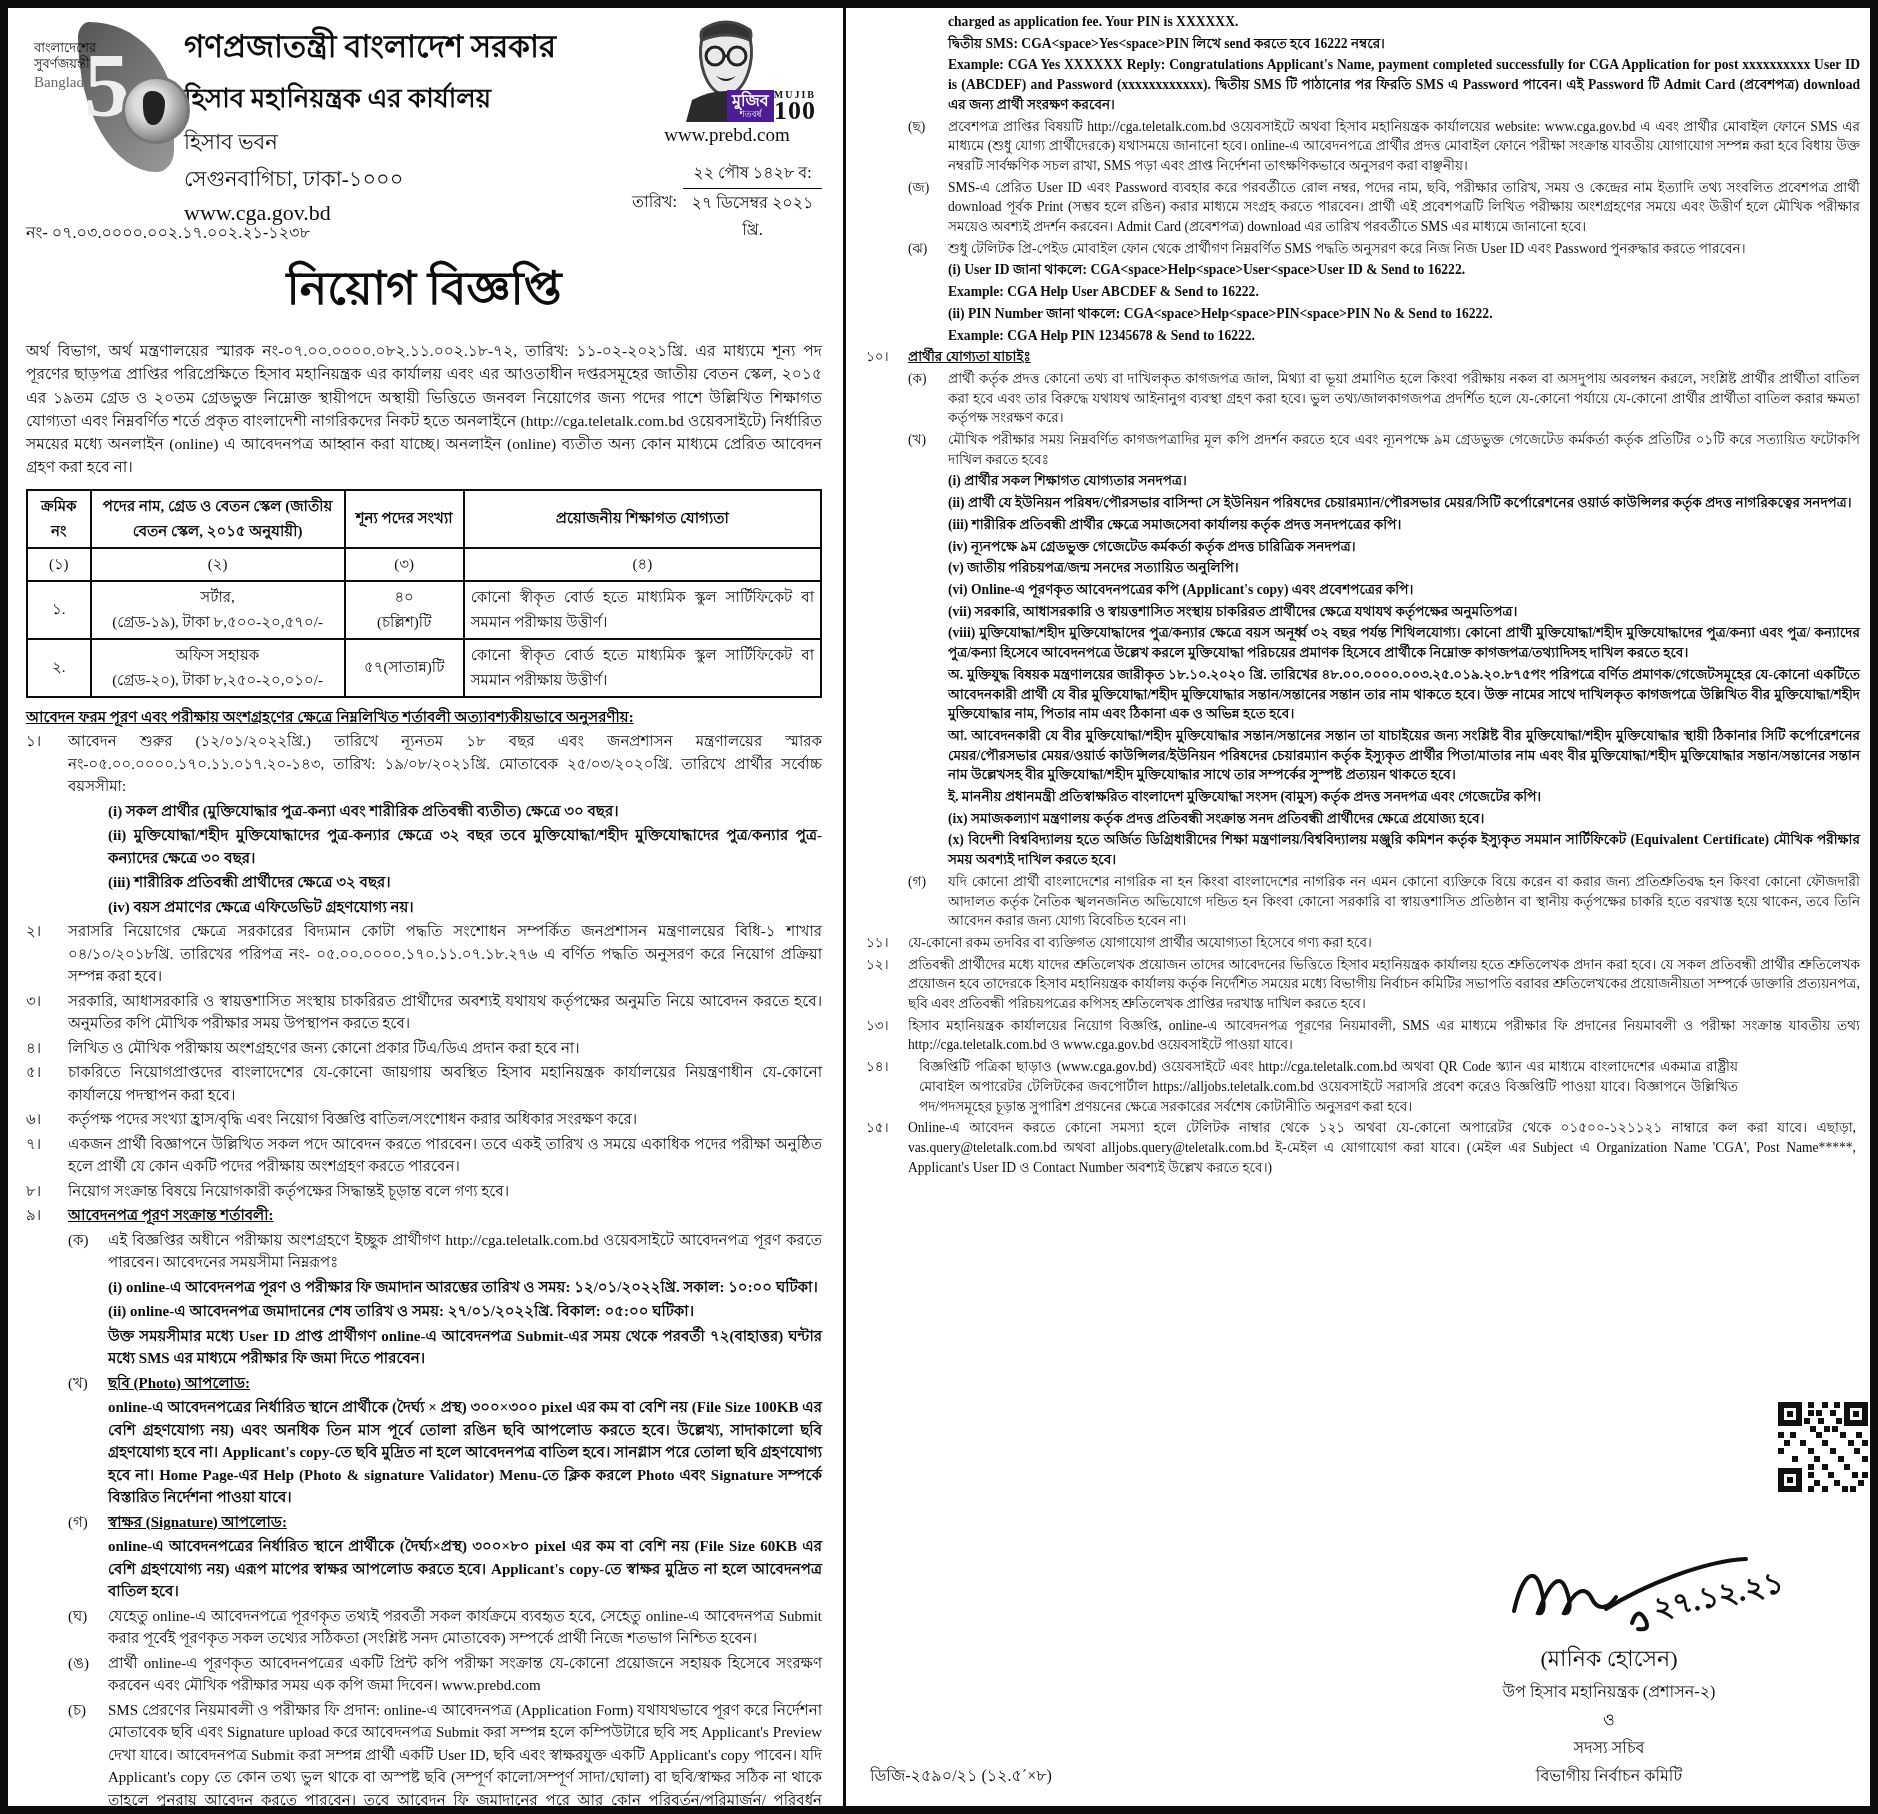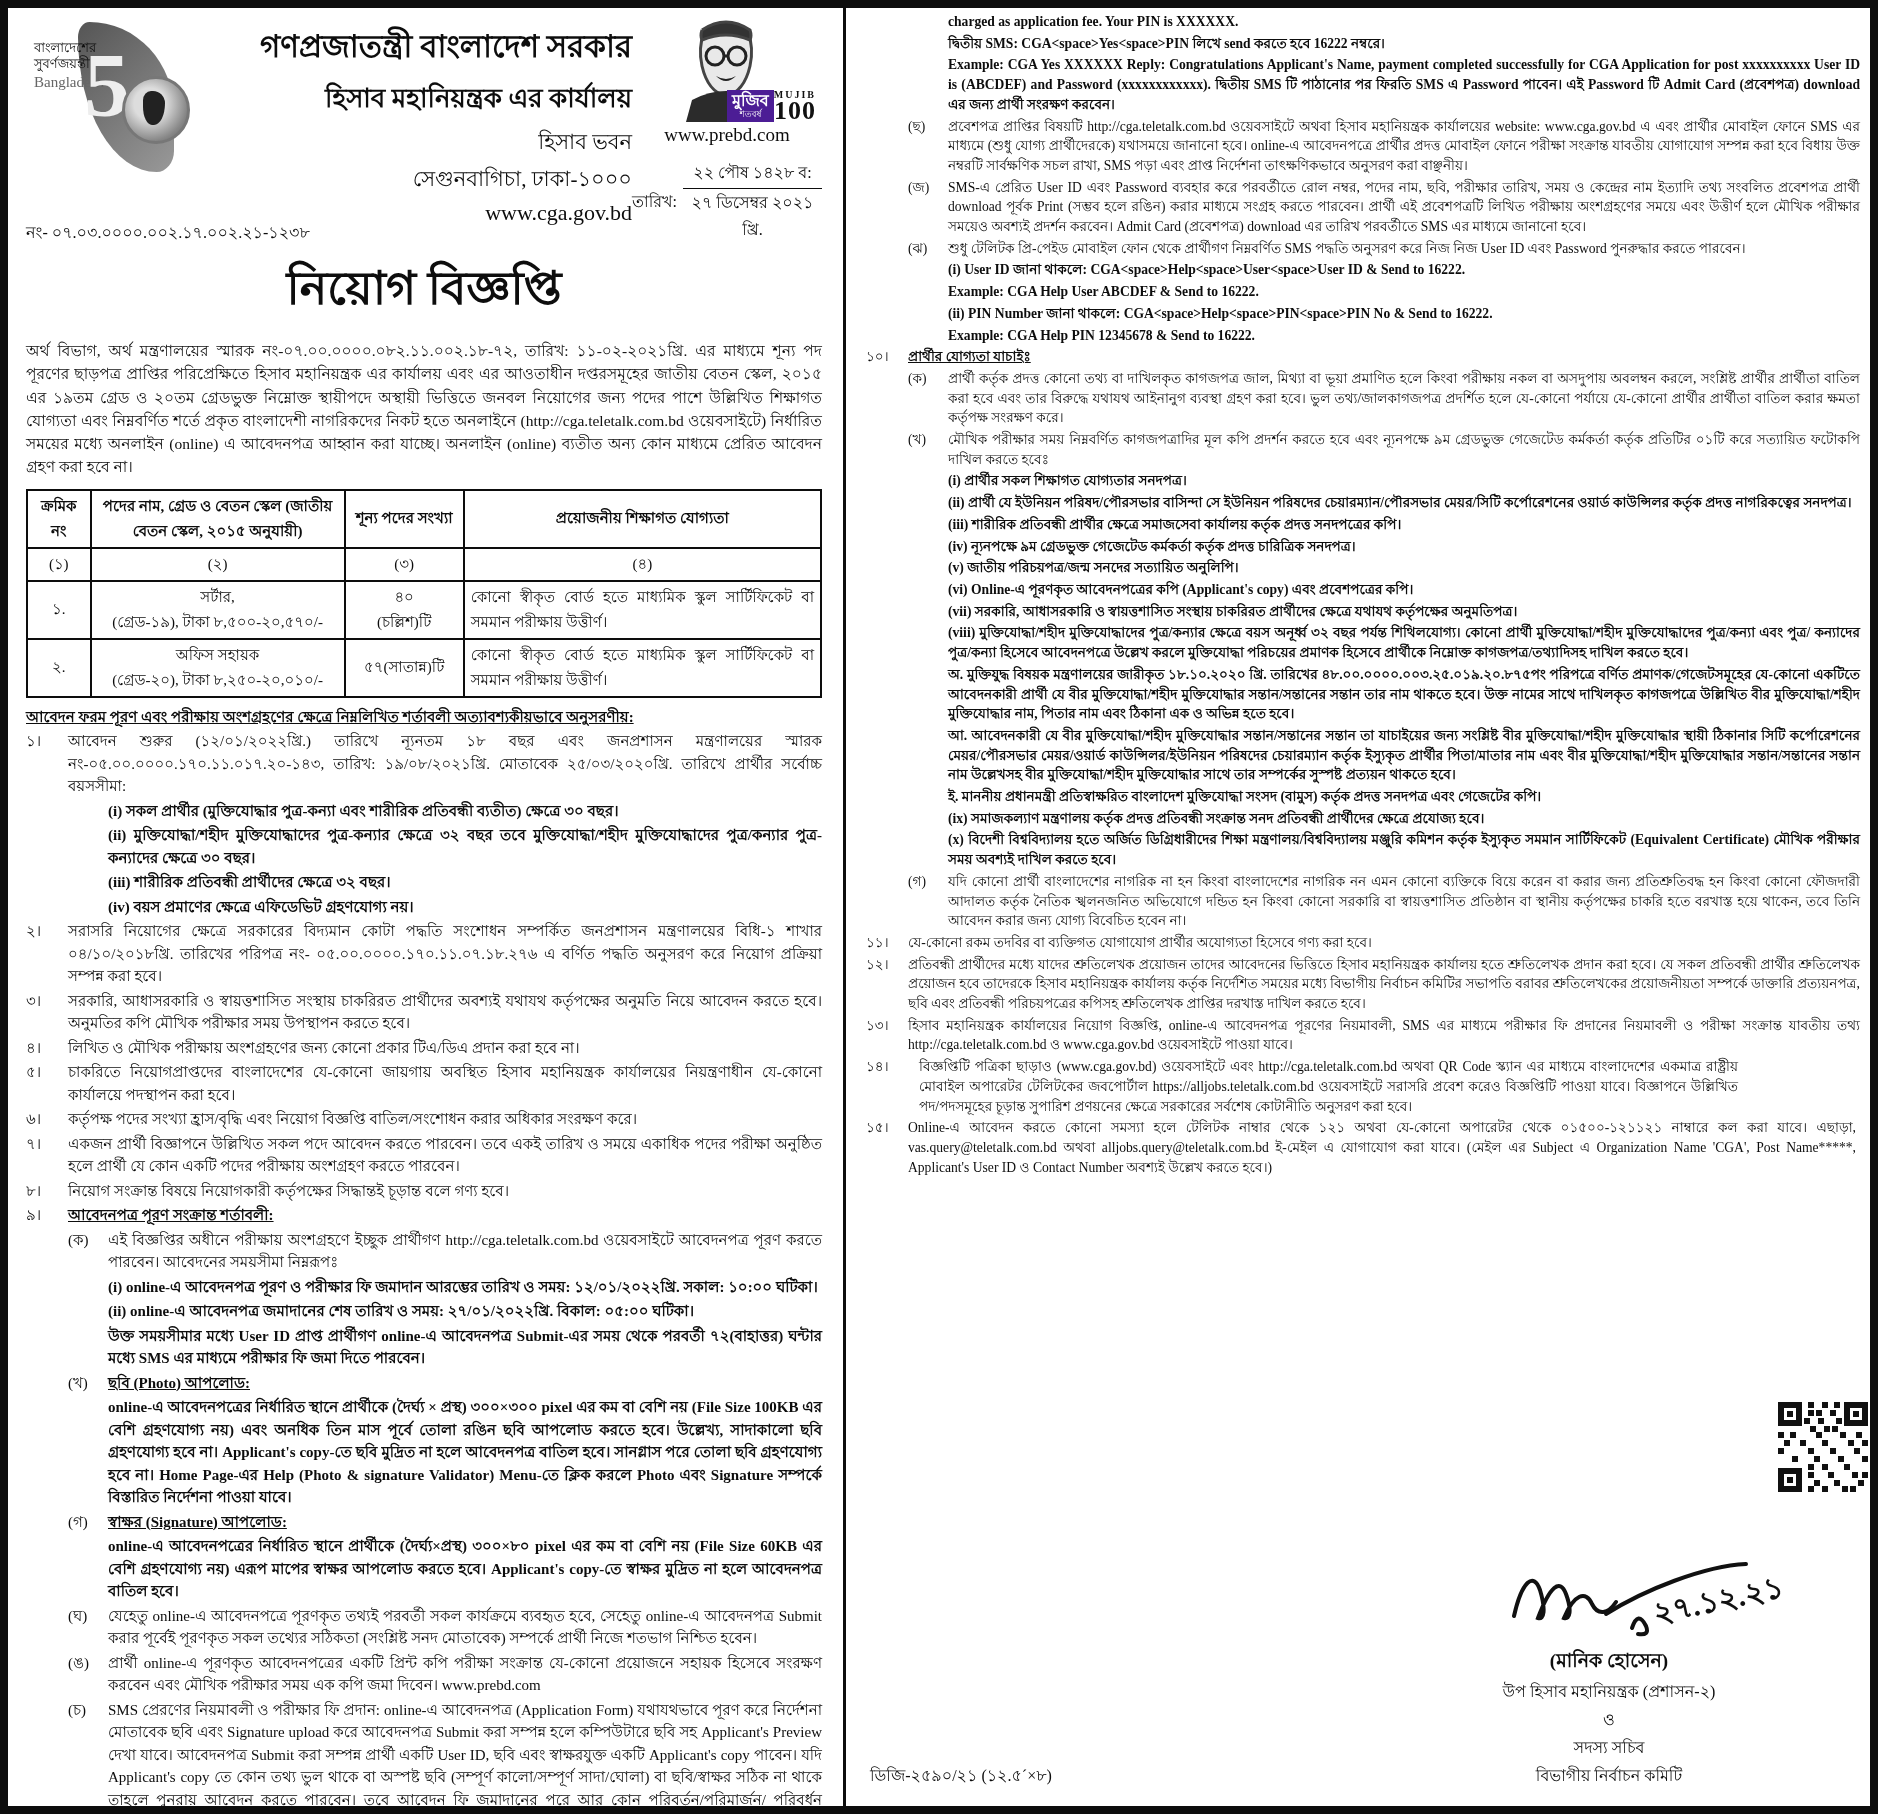--- a/index.html
+++ b/index.html
@@ -17,21 +17,21 @@
   .logo50 .txt{font-size:13px;line-height:1.25;position:absolute;left:8px;top:26px;z-index:2;}
   .logo50 .txt .en{color:#666;font-size:15px;}
   .petal{position:absolute;left:52px;top:8px;width:96px;height:150px;background:linear-gradient(135deg,#555,#999);
          border-radius:12% 88% 18% 82% / 10% 60% 14% 90%;}
   .five{position:absolute;left:58px;top:18px;font-size:92px;font-weight:bold;color:#eee;z-index:3;
         font-family:"Liberation Serif",serif;}
   .zero{position:absolute;left:96px;top:62px;width:62px;height:62px;border-radius:50%;
         background:radial-gradient(circle at 40% 40%,#ddd 0 30%,#888 70%,#555);z-index:4;border:3px solid #777;}
   .zero .map{position:absolute;left:18px;top:12px;width:22px;height:34px;background:#222;
         border-radius:40% 60% 55% 45%/30% 40% 70% 60%;}
-  .org{text-align:right;flex:1;padding-top:8px;}
+  .org{text-align:left;flex:1;padding-top:8px;}
   .org .l1{font-size:31px;font-weight:bold;}
   .org .l2{font-size:26px;font-weight:bold;margin-top:4px;}
   .org .l3{font-size:21px;margin-top:4px;}
   .org .l4{font-size:21px;margin-top:2px;}
   .org .l5{font-size:22px;margin-top:2px;}
   .mujibwrap{width:190px;text-align:center;}
   .mujib-art{height:108px;position:relative;}
   .m100{position:absolute;right:6px;bottom:0;display:flex;align-items:flex-end;}
   .m100 .bx{background:#4c1d95;color:#fff;font-size:16px;font-weight:bold;padding:3px 5px;line-height:1.05;}
   .m100 .bx .s{display:block;font-size:9px;font-weight:normal;}
@@ -67,21 +67,21 @@
   .blk{margin-bottom:2px;}
   #right-list .blk:nth-child(31) .t,#right-list .blk:nth-child(32) .t{padding-right:4px;}
   #right-list .blk:nth-child(31){padding-right:118px;gap:11px;}
 
   
   .qr{position:absolute;left:1768px;top:1392px;width:94px;height:94px;background:#fff;}
   .qr svg{display:block;}
 
   
   .signblock{position:absolute;right:46px;bottom:16px;width:430px;text-align:center;font-size:16px;}
-  .signblock .name{font-weight:bold;font-size:19px;}
+  .signblock .name{font-weight:normal;font-size:22px;}
   .signblock .line{margin-top:1px;text-align:center;}
   .sig-art{height:96px;position:relative;}
   .dg{position:absolute;left:862px;bottom:16px;font-size:16px;}
 </style>
 </head>
 <body>
 
 <div class="page">
   <div class="divider"></div>
 

